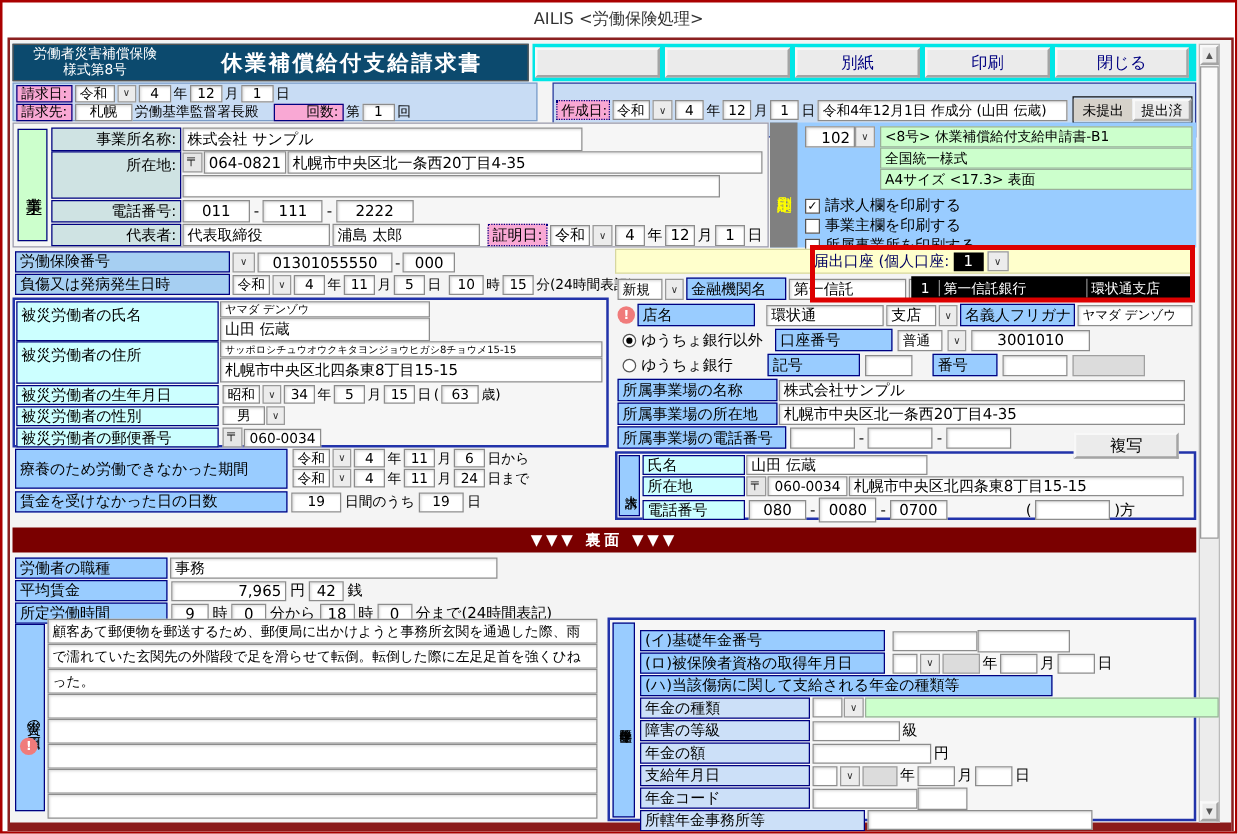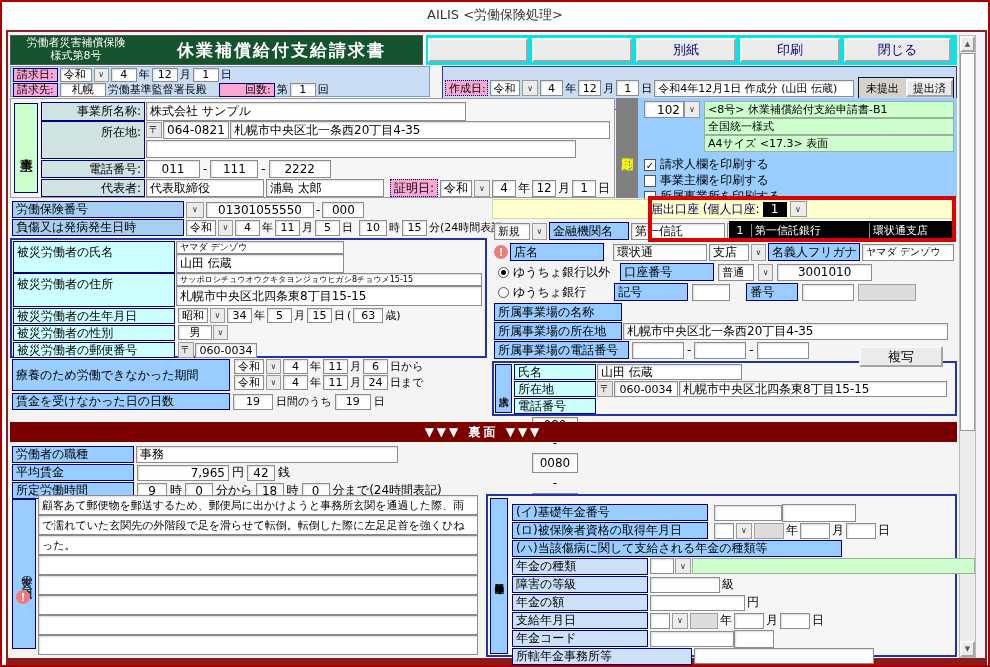--- a/index.html
+++ b/index.html
@@ -31,21 +31,21 @@
 <body>
 
 <div id="page">
 
   <div class="abs" style="left:0;top:4px;width:986px;text-align:center;font-size:13px;color:#333;">AILIS &lt;労働保険処理&gt;</div>
 
   <div class="abs" style="left:4px;top:28px;width:981px;height:637px;border:2px solid #8b2020;background:#f4f4f4;"></div>
 
   <div class="abs" style="left:6px;top:656px;width:977px;height:7px;background:#8b1a1a;"></div>
 
-  <div class="abs row" style="left:8px;top:33px;width:413px;height:30px;background:#14532d;border:1px solid #555;color:#fff;">
+  <div class="abs row" style="left:8px;top:33px;width:413px;height:30px;background:#0c4a6e;border:1px solid #555;color:#fff;">
     <div style="width:130px;text-align:center;line-height:1.15;">
       <div class="f11">労働者災害補償保険</div>
       <div class="f11">様式第8号</div>
     </div>
     <div style="flex:1;text-align:center;font-size:17px;font-weight:bold;letter-spacing:2px;">休業補償給付支給請求書</div>
   </div>
 
   <div class="abs row" style="left:424px;top:33px;width:531px;height:30px;background:#00e6e6;padding:0 2px;gap:4px;">
     <div class="btn" style="width:100px;height:24px;"></div>
     <div class="btn" style="width:100px;height:24px;"></div>
@@ -292,20 +292,21 @@
     <span class="u">ゆうちょ銀行</span>
     <span class="lbl" style="width:74px;height:18px;margin-left:24px;">記号</span>
     <span class="inp" style="width:38px;height:17px;"></span>
     <span class="lbl" style="width:52px;height:18px;margin-left:12px;">番号</span>
     <span class="inp" style="width:52px;height:17px;"></span>
     <span class="gray-cell" style="width:58px;height:17px;"></span>
   </div>
 
   <div class="abs row" style="left:492px;top:301px;gap:1px;">
     <span class="lbl" style="width:128px;height:18px;">所属事業場の名称</span>
+    <span class="inp" style="width:325px;height:17px;">株式会社サンプル</span>
   </div>
   <div class="abs row" style="left:492px;top:320px;gap:1px;">
     <span class="lbl" style="width:128px;height:18px;">所属事業場の所在地</span>
     <span class="inp" style="width:325px;height:17px;">札幌市中央区北一条西20丁目4-35</span>
   </div>
   <div class="abs row" style="left:492px;top:339px;gap:3px;">
     <span class="lbl" style="width:135px;height:18px;">所属事業場の電話番号</span>
     <span class="inp" style="width:52px;height:17px;"></span>
     <span class="u">-</span>
     <span class="inp" style="width:52px;height:17px;"></span>
@@ -317,21 +318,21 @@
   <div class="abs" style="left:490px;top:359px;width:465px;height:55px;border:2px solid #2233aa;background:#f6f6f6;">
     <div class="abs lbl vtx" style="left:1px;top:1px;width:17px;height:49px;font-size:10px;justify-content:center;padding:0 1px;">請求人</div>
     <div class="abs lbl cy" style="left:20px;top:1px;width:82px;height:16px;">氏名</div>
     <div class="abs inp" style="left:103px;top:1px;width:145px;height:16px;">山田 伝蔵</div>
     <div class="abs lbl cy" style="left:20px;top:18px;width:82px;height:16px;">所在地</div>
     <div class="abs row" style="left:103px;top:18px;gap:1px;">
       <span class="postal-mark">〒</span>
       <span class="inp c f11" style="width:64px;height:16px;">060-0034</span>
       <span class="inp" style="width:268px;height:16px;">札幌市中央区北四条東8丁目15-15</span>
     </div>
-    <div class="abs row" style="left:20px;top:35px;gap:3px;flex-direction:column;">
+    <div class="abs row" style="left:20px;top:35px;gap:3px;">
       <span class="lbl cy" style="width:82px;height:16px;">電話番号</span>
       <span class="inp c" style="width:46px;height:16px;">080</span>
       <span class="u">-</span>
       <span class="inp c" style="width:46px;height:20px;">0080</span>
       <span class="u">-</span>
       <span class="inp c" style="width:46px;height:16px;">0700</span>
       <span class="u" style="margin-left:60px;">(</span>
       <span class="inp" style="width:60px;height:16px;"></span>
       <span class="u">)方</span>
     </div>

